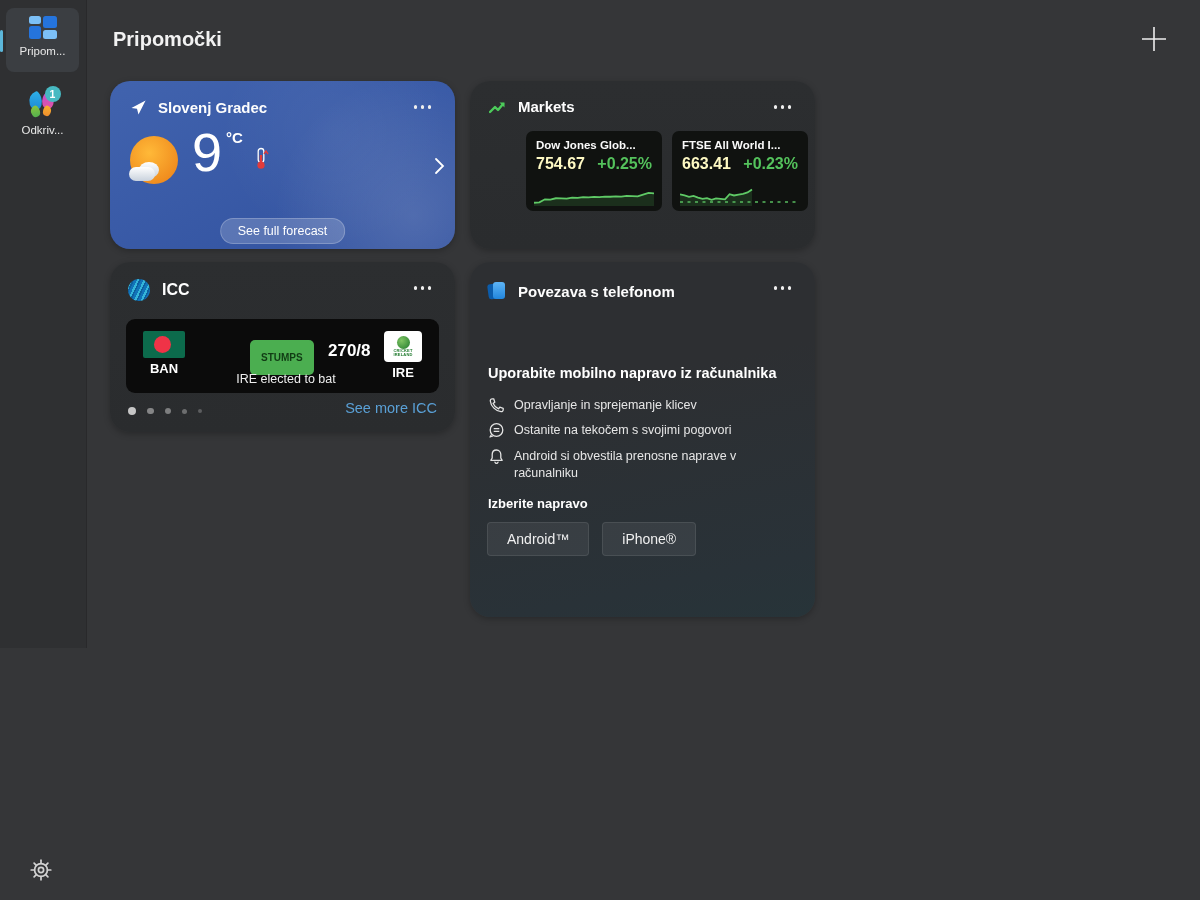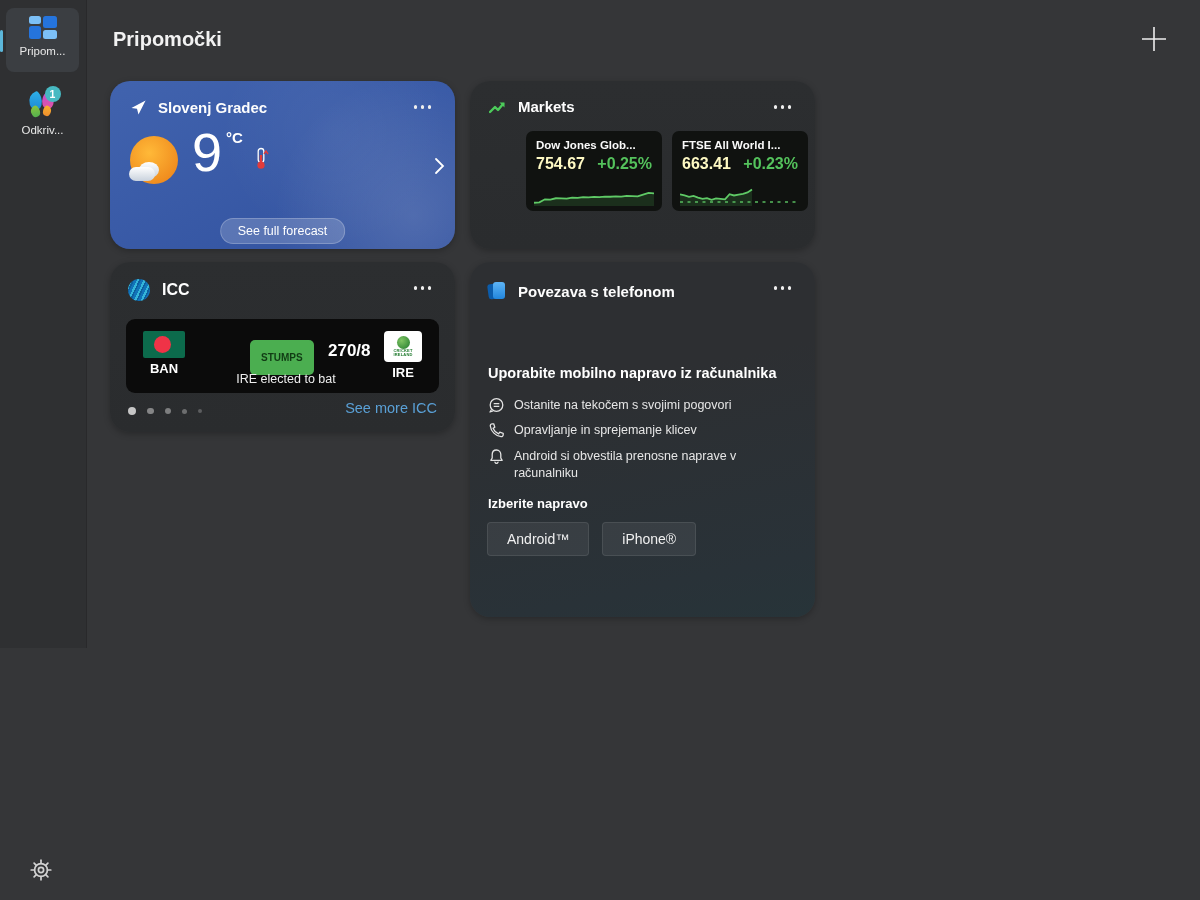--- a/index.html
+++ b/index.html
@@ -356,35 +356,35 @@
       <i></i>
       <i></i>
       <i></i>
     </div>
 
   <div class="p-heading">Uporabite mobilno napravo iz računalnika</div>
 
   <div class="p-features">
     <div class="p-feat">
       <svg width="17" height="17" viewBox="0 0 17 17">
+        <path d="M4.2 1.8 C3 1.8 2.2 2.8 2.3 4 C2.8 9.2 7.8 14.2 13 14.7 C14.2 14.8 15.2 14 15.2 12.8 L15.2 11.3 L11.8 10.2 L10.6 11.9 C8.6 11 6 8.4 5.1 6.4 L6.8 5.2 L5.7 1.8 Z" fill="none" stroke="#e2e2e2" stroke-width="1.3" stroke-linejoin="round"></path>
+      </svg>
+      <span>Opravljanje in sprejemanje klicev</span>
+    </div>
+    <div class="p-feat">
+      <svg width="17" height="17" viewBox="0 0 17 17">
         <circle cx="8.5" cy="8" r="6.3" fill="none" stroke="#e2e2e2" stroke-width="1.3"></circle>
         <path d="M3.5 12.5 L2 15 L5 14" fill="none" stroke="#e2e2e2" stroke-width="1.3" stroke-linejoin="round"></path>
         <line x1="5.7" y1="6.6" x2="11.3" y2="6.6" stroke="#e2e2e2" stroke-width="1.2"></line>
         <line x1="5.7" y1="9.4" x2="11.3" y2="9.4" stroke="#e2e2e2" stroke-width="1.2"></line>
       </svg>
       <span>Ostanite na tekočem s svojimi pogovori</span>
     </div>
     <div class="p-feat">
       <svg width="17" height="17" viewBox="0 0 17 17">
-        <path d="M4.2 1.8 C3 1.8 2.2 2.8 2.3 4 C2.8 9.2 7.8 14.2 13 14.7 C14.2 14.8 15.2 14 15.2 12.8 L15.2 11.3 L11.8 10.2 L10.6 11.9 C8.6 11 6 8.4 5.1 6.4 L6.8 5.2 L5.7 1.8 Z" fill="none" stroke="#e2e2e2" stroke-width="1.3" stroke-linejoin="round"></path>
-      </svg>
-      <span>Opravljanje in sprejemanje klicev</span>
-    </div>
-    <div class="p-feat">
-      <svg width="17" height="17" viewBox="0 0 17 17">
         <path d="M8.5 2 C5.8 2 4.2 4 4.2 6.5 L4.2 10 L2.8 12.3 L14.2 12.3 L12.8 10 L12.8 6.5 C12.8 4 11.2 2 8.5 2 Z" fill="none" stroke="#e2e2e2" stroke-width="1.3" stroke-linejoin="round"></path>
         <path d="M7 14.2 C7.3 15 8 15.4 8.5 15.4 C9 15.4 9.7 15 10 14.2" fill="none" stroke="#e2e2e2" stroke-width="1.3" stroke-linecap="round"></path>
       </svg>
       <span>Android si obvestila prenosne naprave v računalniku</span>
     </div>
   </div>
 
   <div class="p-choose">Izberite napravo</div>
   <div class="p-btns">
     <button class="p-btn">Android™</button>

